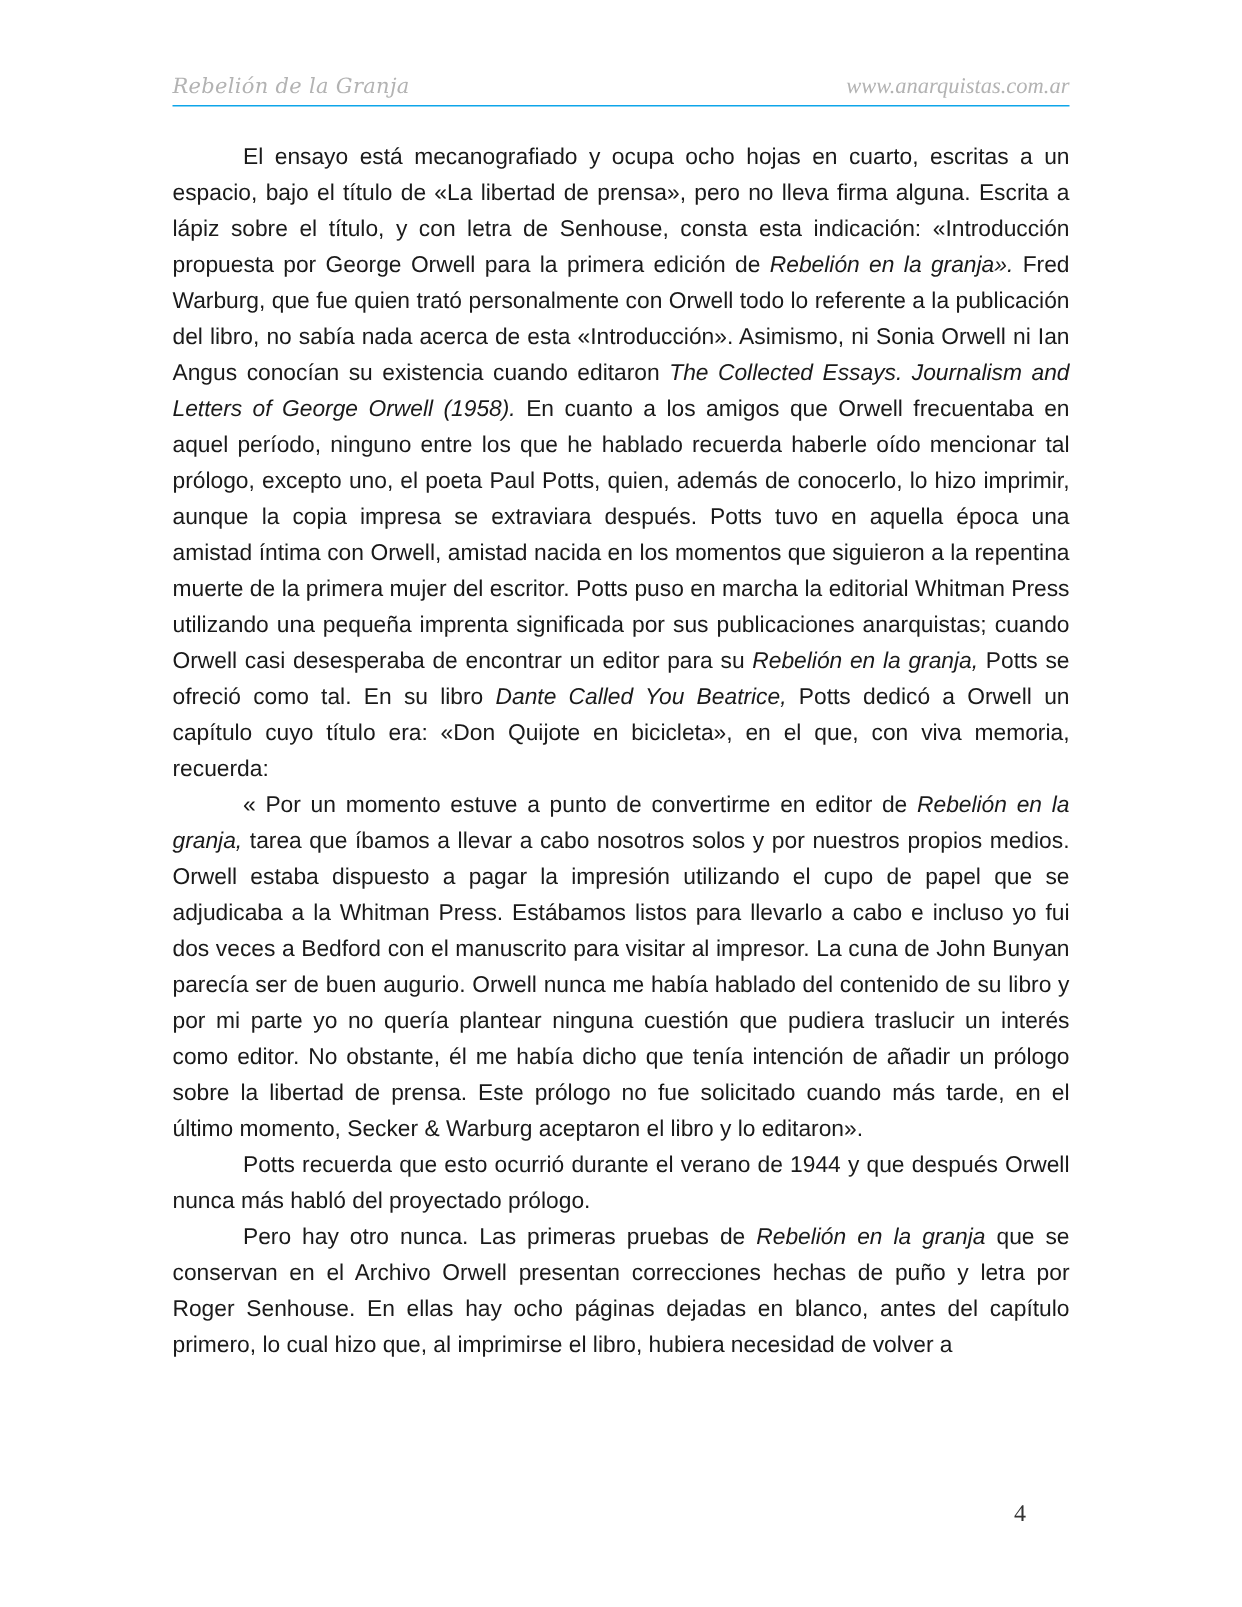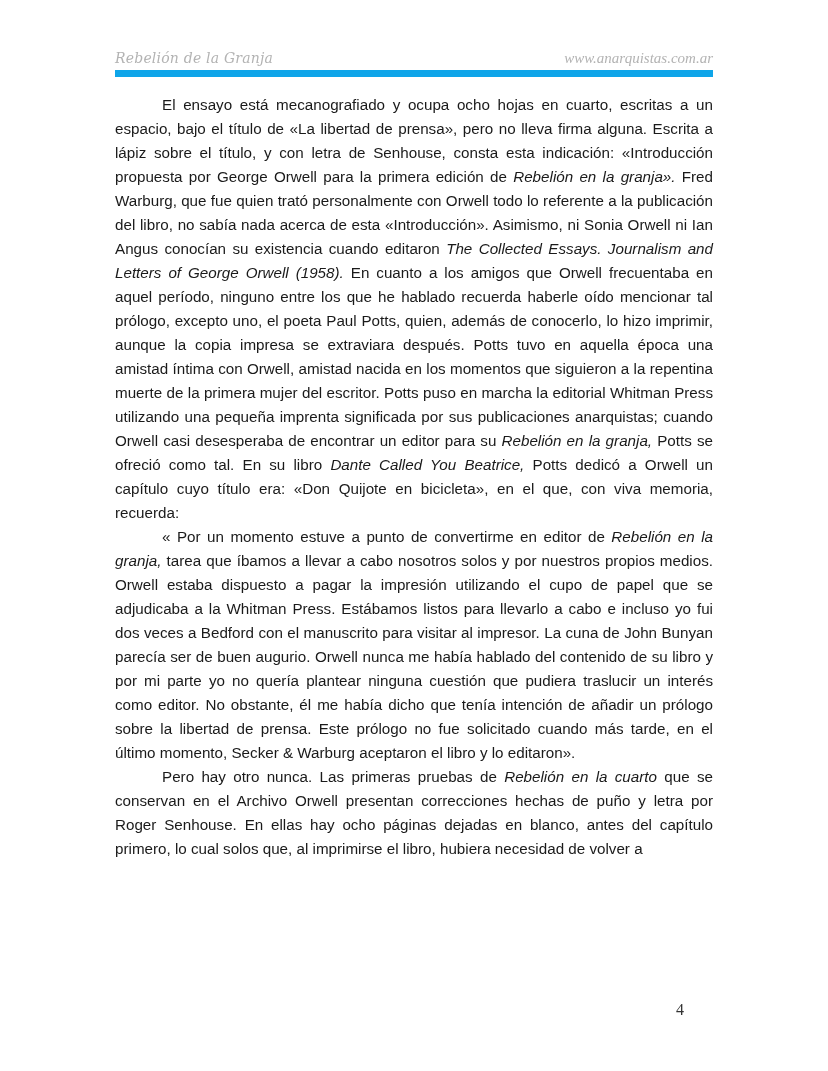--- a/index.html
+++ b/index.html
@@ -1,19 +1,19 @@
 <!DOCTYPE html>
 <html><head>
 <meta charset="utf-8">
 <style>
   html, body { margin: 0; padding: 0; background: #ffffff; }
   body { width: 828px; height: 1071px; position: relative; overflow: hidden; }
   .page-header {
     position: absolute; left: 115px; top: 48px; width: 598px; height: 22px;
-    border-bottom: 7px solid #0ea5e9;
+    border-bottom: 1px solid #0ea5e9;
   }
   .header-left {
     position: absolute; left: 0; top: 2px;
     font-family: "DejaVu Serif", serif; font-style: italic;
     font-size: 14px; color: #b3b3b3; letter-spacing: 0.2px;
   }
   .header-right {
     position: absolute; right: 0; top: 2px;
     font-family: "Liberation Serif", serif; font-style: italic;
     font-size: 15px; color: #b3b3b3;
@@ -34,16 +34,17 @@
 <body>
 
 <div class="page-header">
   <span class="header-left">Rebelión de la Granja</span>
   <span class="header-right">www.anarquistas.com.ar</span>
 </div>
 
 <div class="body-text">
   <p><span>El ensayo está mecanografiado y ocupa ocho hojas en cuarto, escritas a un espacio, bajo el título de «La libertad de prensa», pero no lleva firma alguna. Escrita a lápiz sobre el título, y con letra de Senhouse, consta esta indicación: «In­troducción propuesta por George Orwell para la primera edición de </span><i>Rebelión en la granja».</i><span> Fred Warburg, que fue quien trató personalmente con Orwell todo lo referente a la publicación del libro, no sabía nada acerca de esta «Introducción». Asimismo, ni Sonia Orwell ni Ian Angus conocían su existencia cuando editaron </span><i>The Collected Essays. Journalism and Letters of George Orwell (1958).</i><span> En cuanto a los amigos que Orwell frecuentaba en aquel período, ninguno entre los que he hablado recuerda haberle oído mencionar tal prólogo, excepto uno, el poeta Paul Potts, quien, además de conocerlo, lo hizo imprimir, aunque la copia impresa se extraviara después. Potts tuvo en aquella época una amistad íntima con Orwell, amistad nacida en los momentos que siguieron a la repentina muerte de la primera mujer del escritor. Potts puso en marcha la editorial Whitman Press utilizando una pequeña imprenta significada por sus publicaciones anarquistas; cuando Orwell casi desesperaba de encontrar un editor para su </span><i>Rebelión en la granja,</i><span> Potts se ofreció como tal. En su libro </span><i>Dante Called You Beatrice,</i><span> Potts dedicó a Orwell un capítulo cuyo título era: «Don Quijote en bicicleta», en el que, con viva memoria, recuerda:</span></p>
   <p><span>« Por un momento estuve a punto de convertirme en editor de </span><i>Rebelión en la granja,</i><span> tarea que íbamos a llevar a cabo nosotros solos y por nuestros propios medios. Orwell estaba dispuesto a pagar la impresión utilizando el cupo de papel que se adjudicaba a la Whitman Press. Estábamos listos para llevarlo a cabo e incluso yo fui dos veces a Bedford con el manuscrito para visitar al impresor. La cuna de John Bunyan parecía ser de buen augurio. Orwell nunca me había ha­blado del contenido de su libro y por mi parte yo no quería plantear ninguna cuestión que pudiera traslucir un interés como editor. No obstante, él me había dicho que tenía intención de añadir un prólogo sobre la libertad de prensa. Este prólogo no fue solicitado cuando más tarde, en el último momento, Secker &amp; Warburg aceptaron el libro y lo editaron».</span></p>
-  <p><span>Pero hay otro nunca. Las primeras pruebas de </span><i>Rebelión en la cuarto</i><span> que se conservan en el Archivo Orwell presentan correcciones hechas de puño y letra por Roger Senhouse. En ellas hay ocho páginas dejadas en blanco, antes del capítulo primero, lo cual solos que, al imprimirse el libro, hubiera necesidad de volver a</span></p>
+  <p><span>Potts recuerda que esto ocurrió durante el verano de 1944 y que después Orwell nunca más habló del proyectado prólogo.</span></p>
+  <p><span>Pero hay otro nunca. Las primeras pruebas de </span><i>Rebelión en la granja</i><span> que se conservan en el Archivo Orwell presentan correcciones hechas de puño y letra por Roger Senhouse. En ellas hay ocho páginas dejadas en blanco, antes del capítulo primero, lo cual hizo que, al imprimirse el libro, hubiera necesidad de volver a</span></p>
 </div>
 
 <div class="page-number">4</div>
 
 </body></html>

